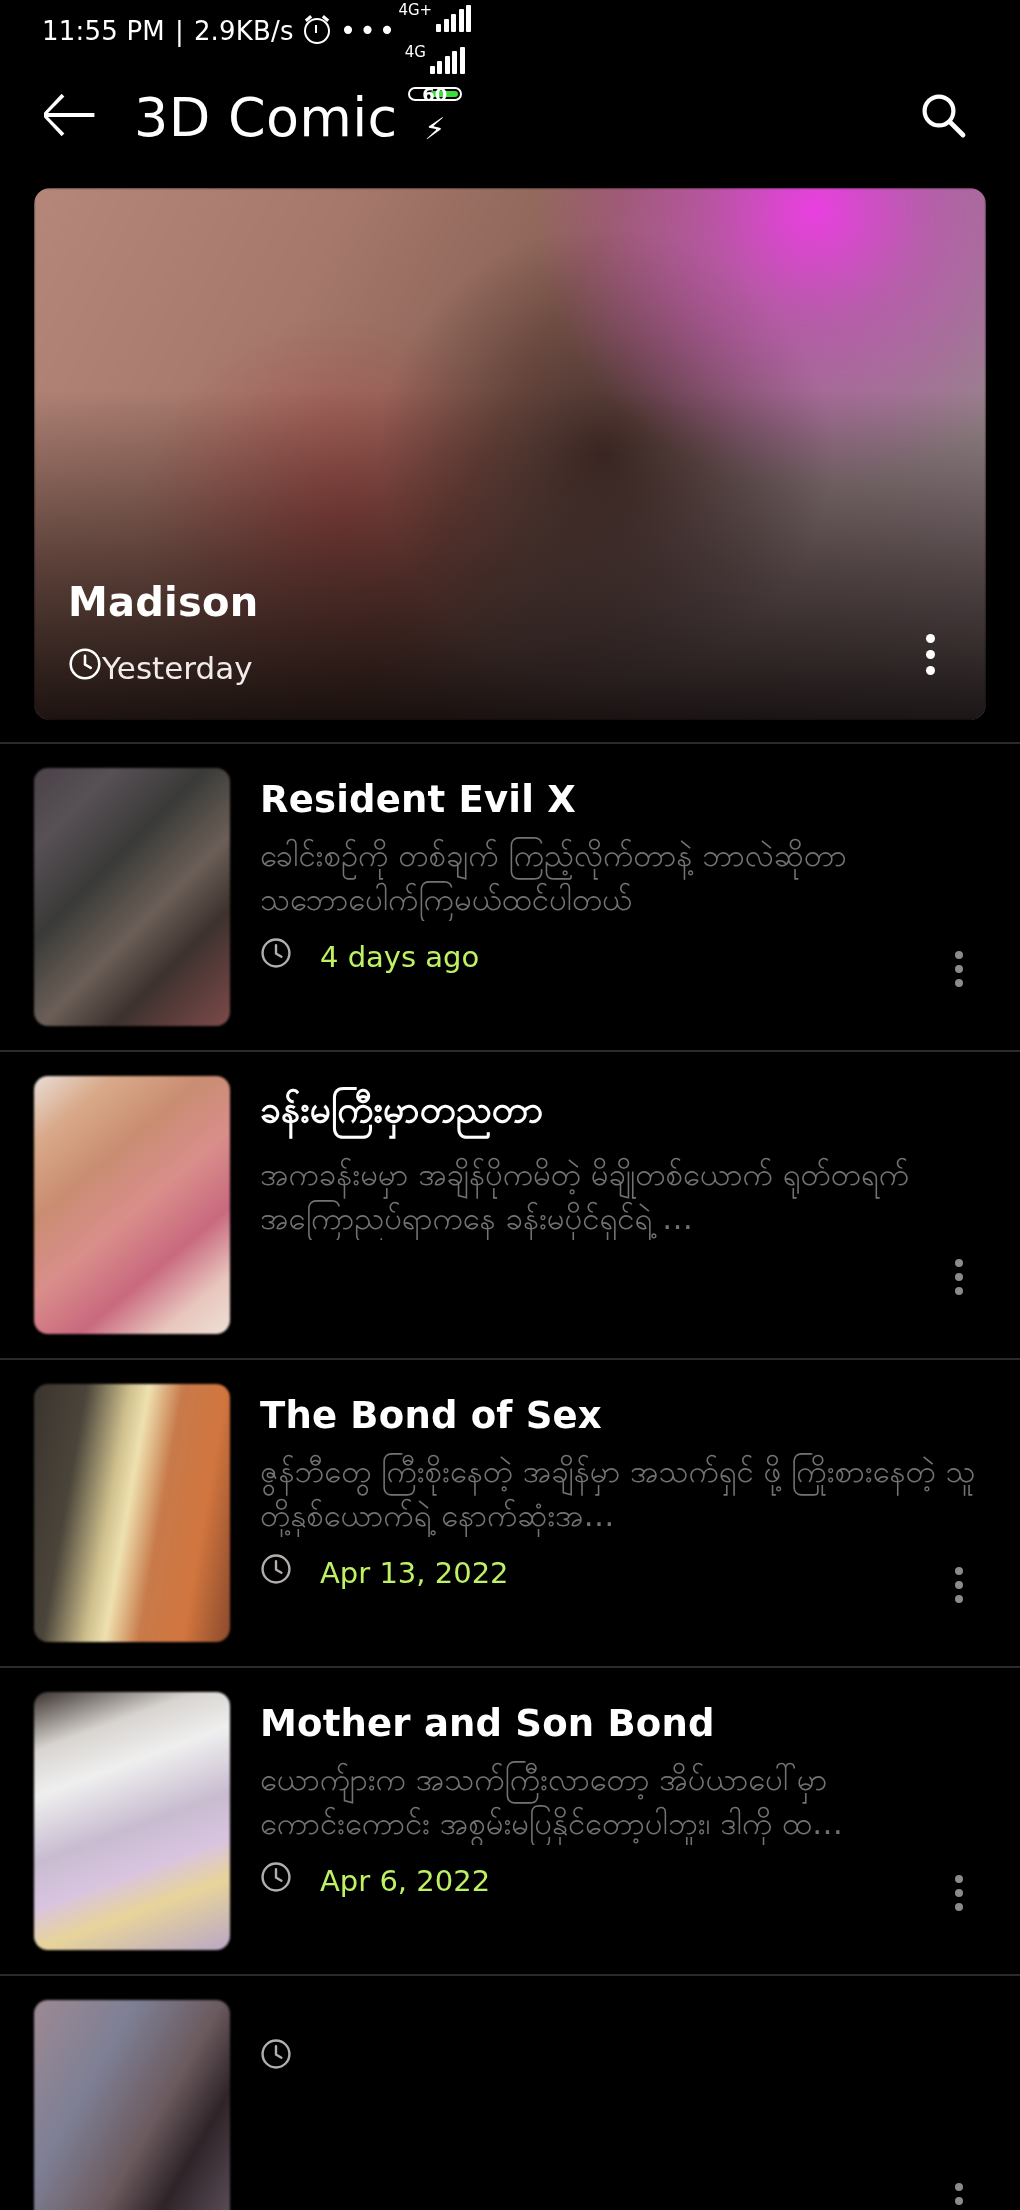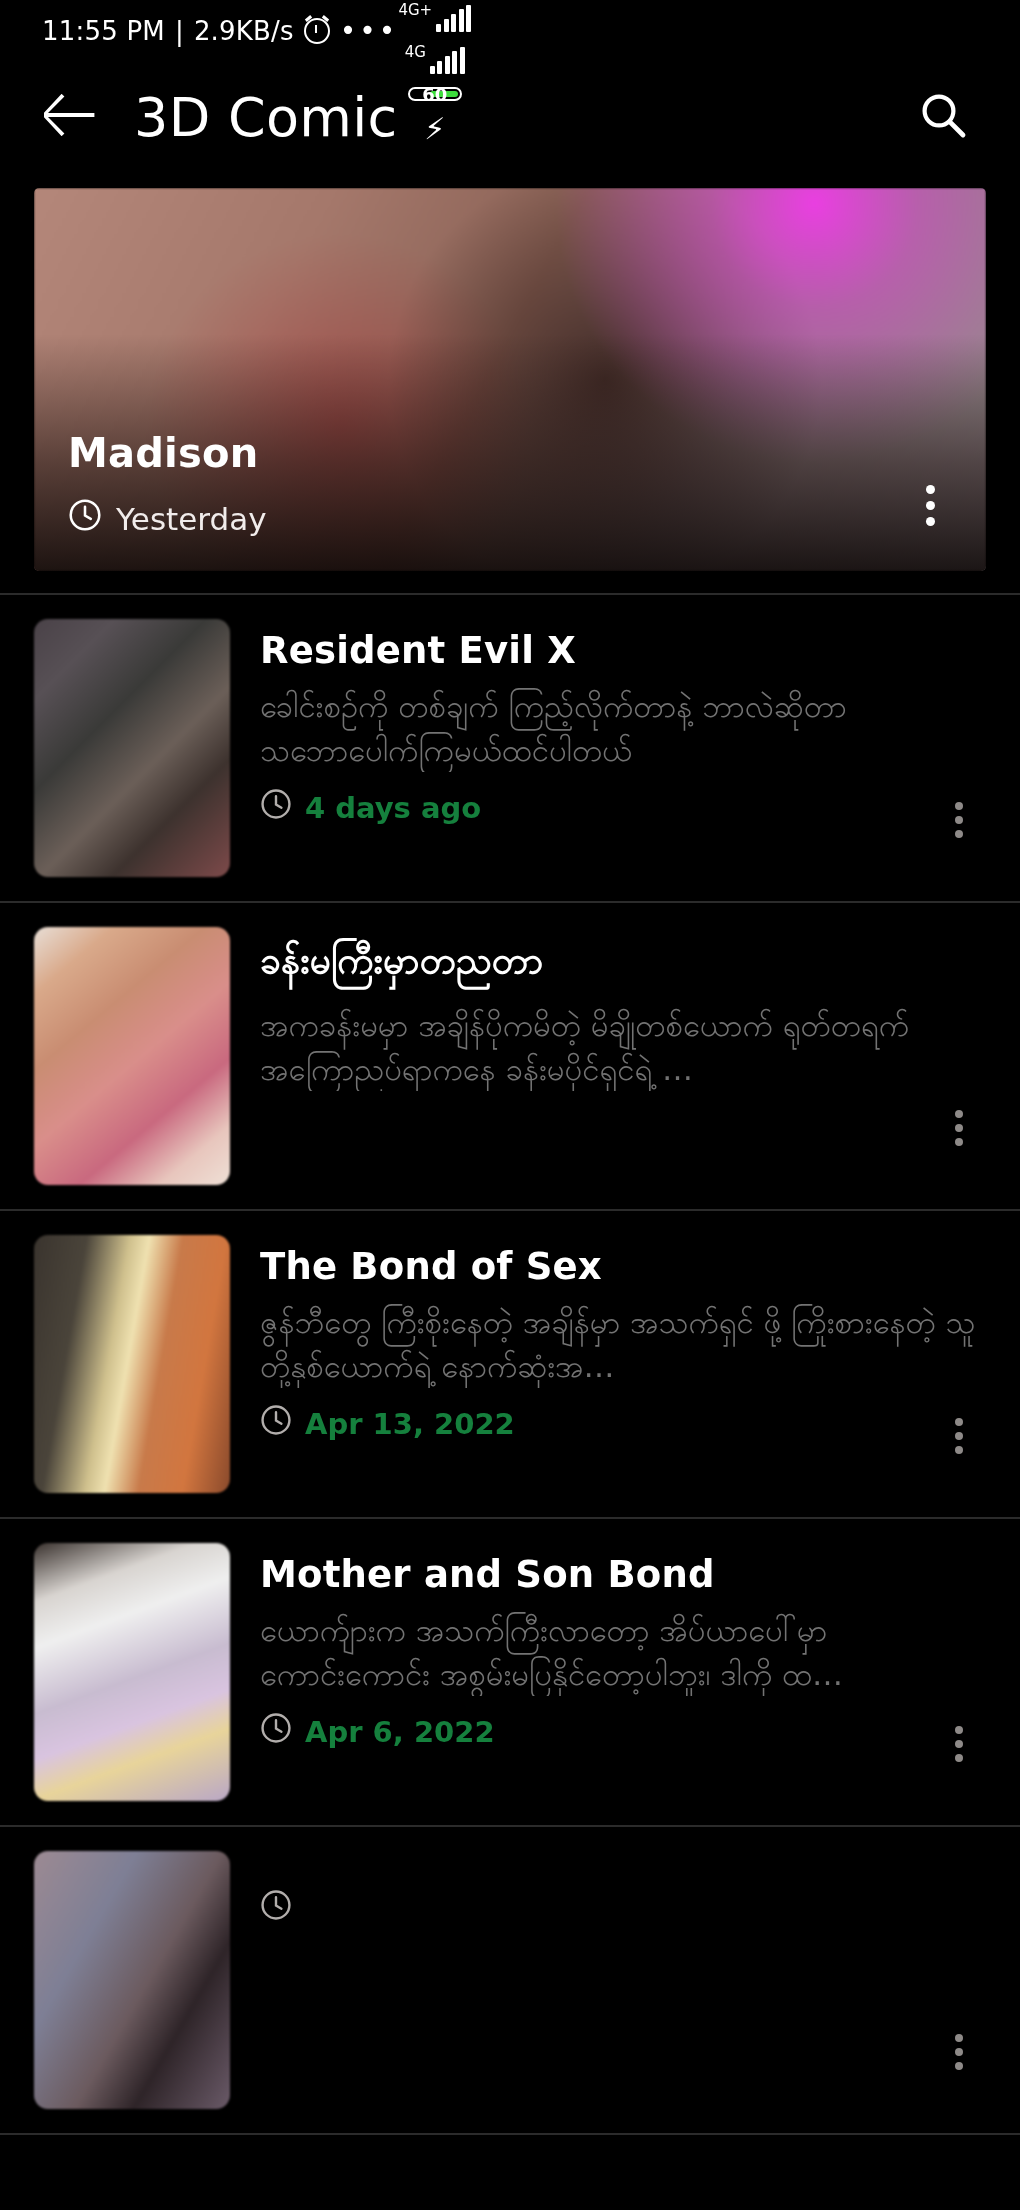--- a/index.html
+++ b/index.html
@@ -39,51 +39,51 @@
   
   .appbar{ height:110px; display:flex; align-items:center; padding:0 34px; color:#fff; }
   .back-btn{width:72px;height:72px;display:flex;align-items:center;justify-content:center;}
   .appbar-title{font-size:54px;margin-left:28px;font-weight:400;letter-spacing:.3px;}
   .spacer{flex:1;}
   .search-btn{width:74px;height:74px;display:flex;align-items:center;justify-content:center;margin-right:6px;}
 
   
   .featured-wrap{ padding:16px 34px 0 34px; }
   .featured{
-    position:relative; height:383px; border-radius:5px; overflow:hidden;
+    position:relative; height:532px; border-radius:16px; overflow:hidden;
   }
   .featured .photo{
     position:absolute; inset:0;
     background:
       radial-gradient(circle at 82% 4%, rgba(238,60,230,.95) 0%, rgba(214,70,205,.55) 12%, rgba(0,0,0,0) 30%),
       radial-gradient(circle at 60% 50%, rgba(42,22,18,.75) 0%, rgba(0,0,0,0) 36%),
       radial-gradient(circle at 32% 62%, rgba(170,42,48,.45) 0%, rgba(0,0,0,0) 28%),
       linear-gradient(118deg,#b4877a 0%,#a5786b 26%,#8a6256 48%,#8e7a7d 70%,#9b8e93 100%);
     filter:blur(1px);
   }
   .featured .scrim{
     position:absolute; left:0; right:0; bottom:0; height:62%;
     background:linear-gradient(to top, rgba(10,5,4,.88) 0%, rgba(20,10,8,.55) 45%, rgba(0,0,0,0) 100%);
   }
   .featured .meta{ position:absolute; left:34px; bottom:32px; color:#fff; }
   .featured .ftitle{ font-size:40px; font-weight:700; letter-spacing:.2px; }
-  .featured .fsub{ display:flex; align-items:center; gap:14px; margin-top:22px; font-size:31px; color:#f1eceb;}
+  .featured .fsub{ display:flex; align-items:center; margin-top:22px; font-size:31px; color:#f1eceb;}
   .featured .more{ position:absolute; right:26px; bottom:36px; width:60px;height:60px;
                    display:flex;flex-direction:column;align-items:center;justify-content:center;gap:7px;}
   .featured .more b{ display:block;width:9px;height:9px;border-radius:50%;background:#fff;}
 
   
   .divider{height:2px;background:#2b2b2b;margin-top:22px;}
   .row{ display:flex; padding:24px 30px 24px 34px; position:relative; }
   .thumb{ width:196px; height:258px; border-radius:14px; flex:0 0 auto; filter:blur(1.2px); }
   .row-body{ flex:1; padding-left:30px; padding-top:10px; min-width:0; }
   .row-title{ color:#fff; font-size:37px; font-weight:700; letter-spacing:.2px; white-space:nowrap; overflow:hidden;}
   .row-desc{ color:#737373; font-size:31px; line-height:1.42; margin-top:12px;
              max-height:92px; overflow:hidden; }
-  .row-date{ display:flex; align-items:center; gap:13px; color:#15803d; font-size:29px; margin-top:16px;font-weight:bold; }
+  .row-date{ display:flex; align-items:center; gap:28px; color:#bef264; font-size:29px; margin-top:16px; }
   .row-more{ position:absolute; right:34px; bottom:54px; width:54px;height:54px;
              display:flex;flex-direction:column;align-items:center;justify-content:center;gap:6px;}
   .row-more b{ display:block;width:8px;height:8px;border-radius:50%;background:#8e8a88;}
   .clock{flex:0 0 auto;}
 </style>
 </head>
 <body>
 
 <div class="statusbar">
   <div class="sb-left">

